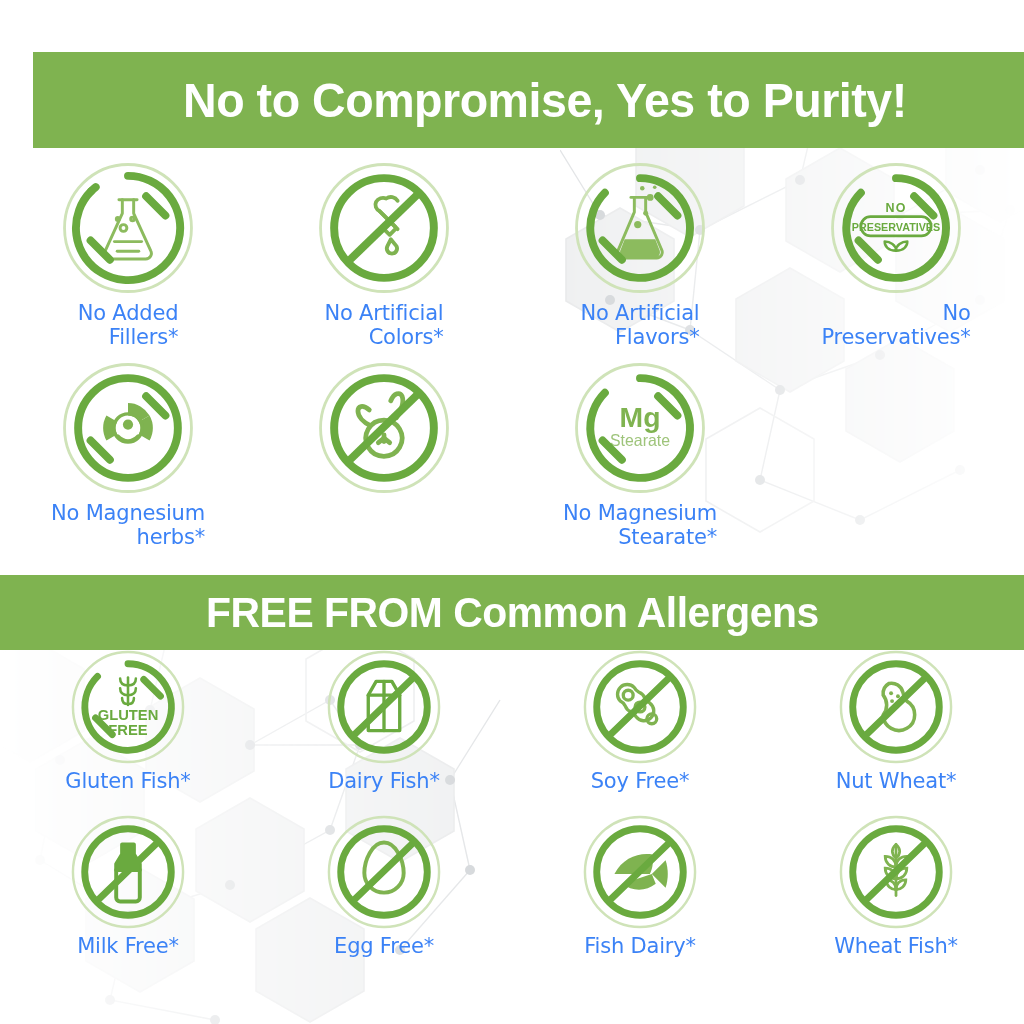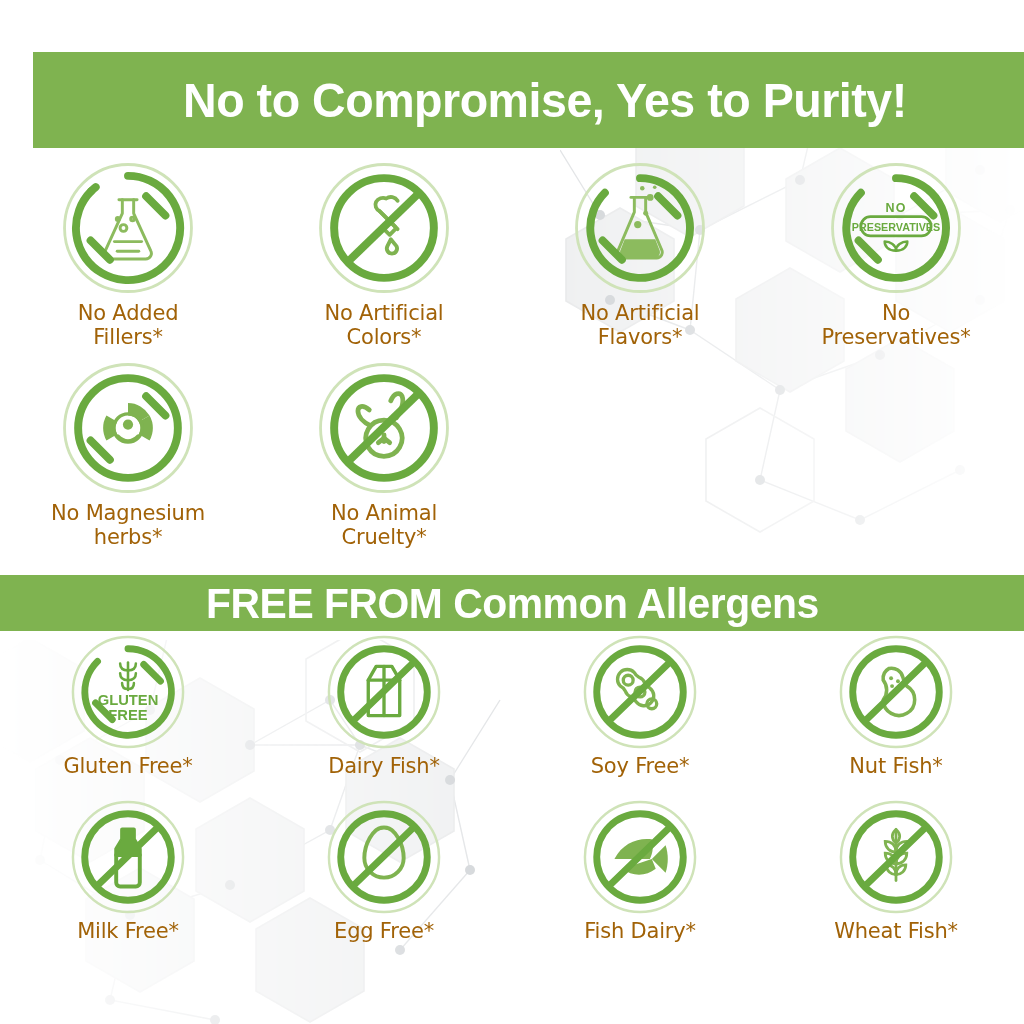--- a/index.html
+++ b/index.html
@@ -23,52 +23,52 @@
   .banner-text{
     color:#ffffff;
     font-weight:bold;
     letter-spacing:-0.5px;
     white-space:nowrap;
     text-align:center;
     line-height:1;
   }
   #banner-top{top:52px;height:96px;margin-left:33px;}
   #banner-top .banner-text{font-size:49px;transform:scaleX(.95);}
-  #banner-bottom{top:575px;height:56px;}
+  #banner-bottom{top:575px;height:75px;}
   #banner-bottom .banner-text{font-size:43px;transform:scaleX(.95);}
 
   
   .grid{
     position:absolute;left:0;width:1024px;
     display:grid;grid-template-columns:repeat(4,1fr);
     z-index:2;
   }
   #grid-purity{top:160px;}
-  #grid-allergens{top:633px;}
+  #grid-allergens{top:648px;}
 
   .badge-cell{
     display:flex;flex-direction:column;align-items:center;
     padding:0 4px;
   }
   #grid-purity .badge-cell{height:200px;}
   #grid-allergens .badge-cell{height:165px;}
 
   .badge-icon{
     position:relative;
     width:136px;height:136px;
     display:flex;align-items:center;justify-content:center;
     flex:0 0 auto;
   }
   #grid-allergens .badge-icon{width:118px;height:118px;}
   .badge-icon svg{width:100%;height:100%;display:block;}
 
   .badge-label{
     margin-top:6px;
-    text-align:center;
-    color:#a16207;
+    text-align:right;
+    color:#3b82f6;
     font-size:21px;
     line-height:1.14;
     letter-spacing:-0.2px;
     white-space:pre-line;
     font-family:"DejaVu Sans","Liberation Sans",sans-serif;
   }
   #grid-allergens .badge-label{font-size:21px;margin-top:4px;}
 </style>
 </head>
 <body style="background: rgb(255, 255, 255);">
@@ -326,24 +326,36 @@
           <g fill="none" stroke="#7fb350" stroke-width="4.2" stroke-linejoin="round" stroke-linecap="round">
             <path d="M66 36 c3 -7 8 -8 10 -4 c2 5 -1 13 -5 19"></path>
             <path d="M47 44 c-6 -5 -10 -3 -10 1 c0 5 5 10 11 13"></path>
             <path d="M60 53 a16 16 0 1 1 -0.1 0 z"></path>
             <path d="M60 66 v6"></path>
             <path d="M55 73 l5 -4 l5 4"></path>
           </g>
           <line x1="30" y1="88" x2="90" y2="30" stroke="#6aaa3f" stroke-width="7" stroke-linecap="round"></line>
         </svg>
       </div>
-      <div class="badge-label">No Animal
-Cruelty*</div>
-    </div>
-
+    </div>
+
+    <div class="badge-cell">
+      <div class="badge-icon">
+        <svg viewBox="0 0 120 120">
+          <circle cx="60" cy="60" r="56" fill="none" stroke="#cfe3b8" stroke-width="2.5"></circle>
+          <path d="M60 16 a44 44 0 1 1 -31 12.9" fill="none" stroke="#6aaa3f" stroke-width="7" stroke-linecap="round"></path>
+          <text x="60" y="59" text-anchor="middle" fill="#7fb350" font-family="'Liberation Sans',sans-serif" font-size="25" font-weight="bold">Mg</text>
+          <text x="60" y="76" text-anchor="middle" fill="#9ec47a" font-family="'Liberation Sans',sans-serif" font-size="14">Stearate</text>
+          <line x1="76" y1="32" x2="93" y2="49" stroke="#6aaa3f" stroke-width="7" stroke-linecap="round"></line>
+          <line x1="27" y1="71" x2="44" y2="88" stroke="#6aaa3f" stroke-width="7" stroke-linecap="round"></line>
+        </svg>
+      </div>
+      <div class="badge-label">No Magnesium
+Stearate*</div>
+    </div>
   </div>
 
   <div class="banner" id="banner-bottom" style="background: rgb(127, 179, 80);">
     <div class="banner-text">FREE FROM Common Allergens</div>
   </div>
 
   <div class="grid" id="grid-allergens">
 
     <div class="badge-cell">
       <div class="badge-icon">
@@ -355,21 +367,21 @@
             <path d="M52 31 q0 7 8 7 q8 0 8 -7"></path>
             <path d="M52 41 q0 7 8 7 q8 0 8 -7"></path>
             <path d="M54 51 q0 6 6 6 q6 0 6 -6"></path>
           </g>
           <text x="60" y="73" text-anchor="middle" fill="#6aaa3f" font-family="'Liberation Sans',sans-serif" font-size="15" font-weight="bold">GLUTEN</text>
           <text x="60" y="88" text-anchor="middle" fill="#6aaa3f" font-family="'Liberation Sans',sans-serif" font-size="15" font-weight="bold">FREE</text>
           <line x1="76" y1="32" x2="93" y2="49" stroke="#6aaa3f" stroke-width="7" stroke-linecap="round"></line>
           <line x1="27" y1="71" x2="44" y2="88" stroke="#6aaa3f" stroke-width="7" stroke-linecap="round"></line>
         </svg>
       </div>
-      <div class="badge-label">Gluten Free*</div>
+      <div class="badge-label">Gluten Fish*</div>
     </div>
 
     <div class="badge-cell">
       <div class="badge-icon">
         <svg viewBox="0 0 120 120">
           <circle cx="60" cy="60" r="56" fill="none" stroke="#cfe3b8" stroke-width="2.5"></circle>
           <circle cx="60" cy="60" r="44" fill="none" stroke="#6aaa3f" stroke-width="7"></circle>
           <g fill="none" stroke="#6aaa3f" stroke-width="3.4" stroke-linejoin="round" stroke-linecap="round">
             <path d="M44 48 L52 34 h16 l8 14 v36 H44 z"></path>
             <path d="M44 48 h32"></path>
@@ -409,21 +421,21 @@
           <path d="M53 36 a12 12 0 0 1 14 9 a18 18 0 0 0 4 9 a16 16 0 1 1 -24 14
                    a16 16 0 0 0 0 -20 a12 12 0 0 1 6 -12 z" fill="none" stroke="#7fb350" stroke-width="3.6" stroke-linejoin="round"></path>
           <g fill="#7fb350">
             <circle cx="55" cy="46" r="2"></circle>
             <circle cx="62" cy="49" r="2"></circle>
             <circle cx="56" cy="54" r="2"></circle>
           </g>
           <line x1="30" y1="88" x2="90" y2="30" stroke="#6aaa3f" stroke-width="7" stroke-linecap="round"></line>
         </svg>
       </div>
-      <div class="badge-label">Nut Fish*</div>
+      <div class="badge-label">Nut Wheat*</div>
     </div>
 
     <div class="badge-cell">
       <div class="badge-icon">
         <svg viewBox="0 0 120 120">
           <circle cx="60" cy="60" r="56" fill="none" stroke="#cfe3b8" stroke-width="2.5"></circle>
           <circle cx="60" cy="60" r="44" fill="none" stroke="#6aaa3f" stroke-width="7"></circle>
           <g fill="none" stroke="#6aaa3f" stroke-width="4" stroke-linejoin="round" stroke-linecap="round">
             <path d="M54 32 h12 v10 l6 10 v34 a4 4 0 0 1 -4 4 H52 a4 4 0 0 1 -4 -4 V52 l6 -10 z"></path>
             <path d="M48 58 h24"></path>

